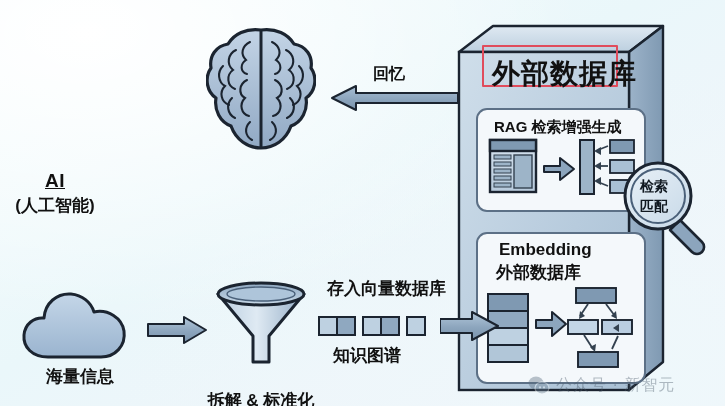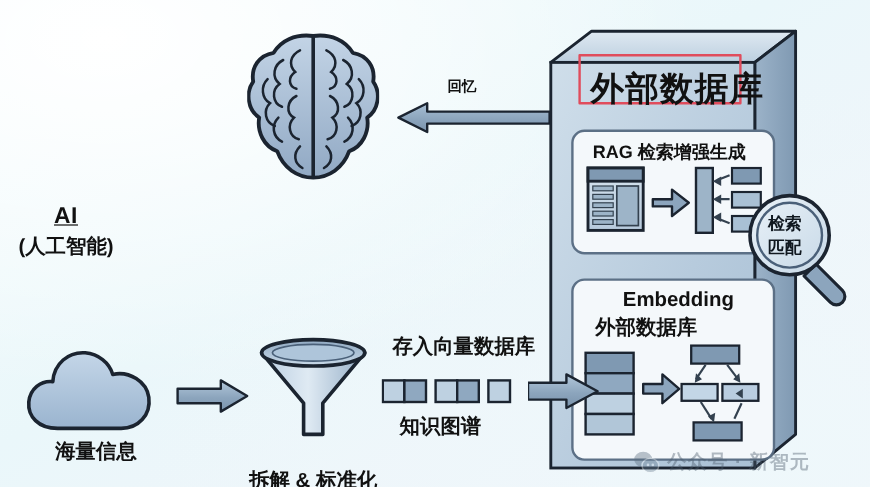--- a/index.html
+++ b/index.html
@@ -18,39 +18,39 @@
   .lbl{position:absolute;font-weight:bold;color:#111;white-space:nowrap;}
 
   
   #brain-wrap{position:absolute;left:206px;top:26px;width:110px;height:135px;}
   #brain-wrap svg{display:block;}
   #ai-label{left:0;top:170px;width:110px;text-align:center;font-size:19px;letter-spacing:.5px;text-decoration:underline;}
   #ai-sub{left:-10px;top:194px;width:130px;text-align:center;font-size:17px;}
 
   
   #recall-arrow{position:absolute;left:330px;top:84px;width:130px;height:28px;}
-  #recall-label{left:373px;top:64px;font-size:12px;}
+  #recall-label{left:373px;top:64px;font-size:16px;}
 
   
   #dbbox{position:absolute;left:457px;top:24px;width:208px;height:368px;}
   #dbbox svg{display:block;}
   #db-title{left:492px;top:55px;font-size:28px;color:#111;letter-spacing:1px;}
   #db-title-frame{position:absolute;left:482px;top:45px;width:132px;height:38px;
      border:2px solid #e04c5c;background:rgba(255,255,255,0.0);border-radius:1px;}
 
   
   #rag-panel{position:absolute;left:476px;top:108px;width:166px;height:100px;
      background:#f4f8fb;border:2px solid #5c7086;border-radius:11px;}
   #rag-title{left:494px;top:118px;font-size:15px;}
   #rag-inner{position:absolute;left:476px;top:108px;width:166px;height:100px;}
 
   
   #emb-panel{position:absolute;left:476px;top:232px;width:166px;height:148px;
      background:#f4f8fb;border:2px solid #5c7086;border-radius:11px;}
-  #emb-title1{left:499px;top:240px;font-size:17px;margin-left:20px;}
+  #emb-title1{left:499px;top:240px;font-size:17px;}
   #emb-title2{left:496px;top:261px;font-size:17px;}
   #emb-inner{position:absolute;left:476px;top:232px;width:166px;height:148px;}
 
   
   #magnifier{position:absolute;left:620px;top:158px;width:100px;height:100px;}
   #mag-t1{left:640px;top:178px;font-size:14px;color:#101820;font-family:Liberation Mono, monospace;}
   #mag-t2{left:640px;top:198px;font-size:14px;color:#101820;}
 
   
   #cloud{position:absolute;left:20px;top:281px;width:120px;height:82px;}
@@ -62,21 +62,21 @@
   #funnel-label{left:196px;top:365px;width:130px;text-align:center;font-size:17px;margin-top:24px;}
 
   #vec-top-label{left:327px;top:277px;font-size:17px;}
   #vec-blocks{position:absolute;left:318px;top:313px;width:120px;height:26px;}
   #vec-bot-label{left:333px;top:344px;font-size:17px;text-align:right;}
   #arrow2{position:absolute;left:440px;top:310px;width:62px;height:32px;}
 
   
   #watermark{position:absolute;left:528px;top:372px;width:190px;height:26px;
      display:flex;align-items:center;gap:6px;opacity:.40;}
-  #wm-text{font-size:16px;font-weight:bold;color:#4a5a6a;letter-spacing:1px;}
+  #wm-text{font-size:16px;font-weight:normal;color:#4a5a6a;letter-spacing:1px;}
 </style>
 </head>
 <body>
 
 <div id="stage">
 
   <div id="brain-wrap">
     <svg width="110" height="135" viewBox="0 0 110 135">
       <defs>
         <linearGradient id="brainG" x1="0" y1="0" x2="0" y2="1">

